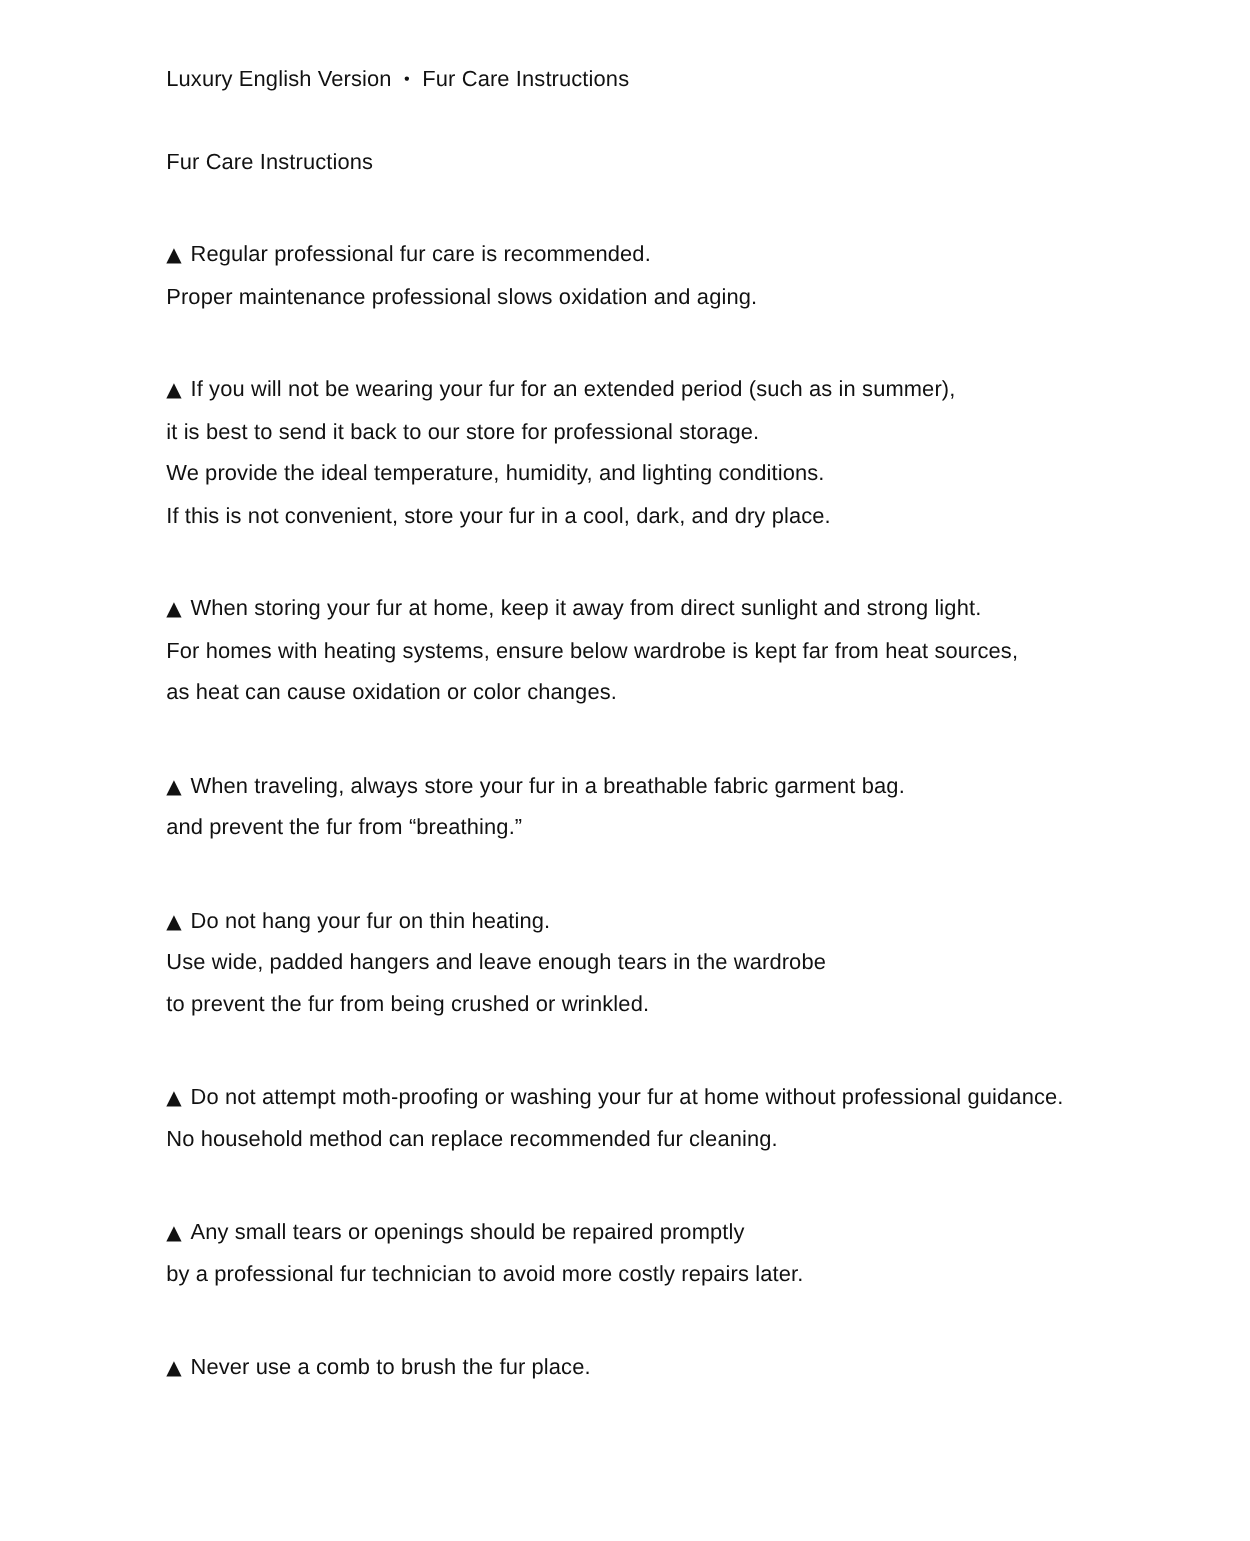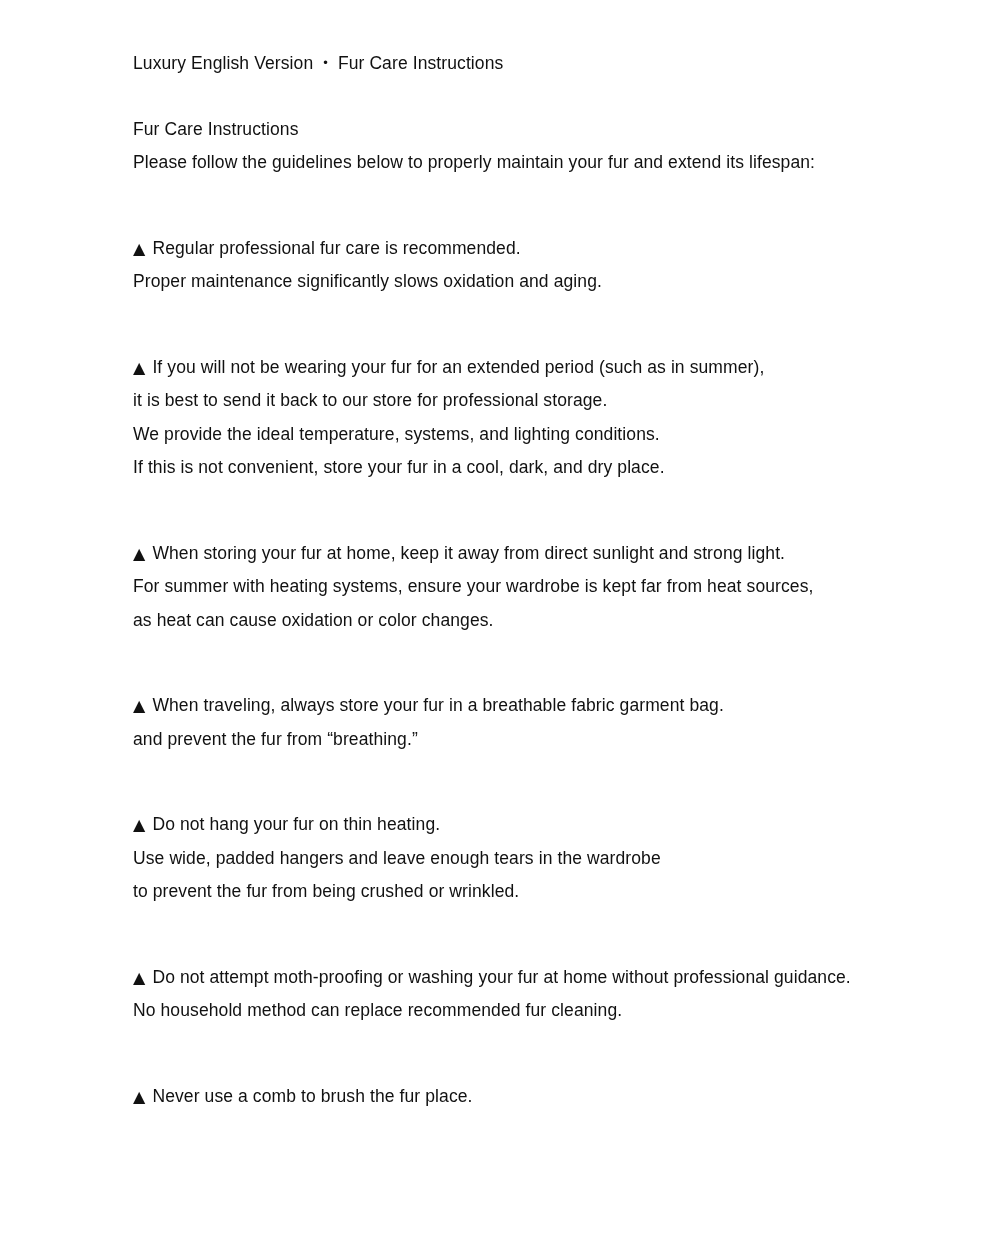--- a/index.html
+++ b/index.html
@@ -30,73 +30,76 @@
   .header-line .dot {
     display: inline-block;
     margin: 0 10px;
     font-size: 13px;
     vertical-align: 1.5px;
   }
   .intro {
     margin-top: 32.75px;
   }
   .section {
-    margin-top: 52px;
+    margin-top: 41px;
   }
   .marker {
     display: inline-block;
     margin-right: 7px;
     font-size: 16px;
     font-family: "DejaVu Sans", sans-serif;
   }
 </style>
 </head>
 <body>
 
 <div class="doc">
 
   <p class="header-line"><span>Luxury English Version</span><span class="dot">•</span><span>Fur Care Instructions</span></p>
 
   <div class="intro">
     <p>Fur Care Instructions</p>
-    <p>Please follow the guidelines below to properly maintain your fur and extend its lifespan:</p>
   </div>
 
   <div class="section">
     <p><span class="marker">▲</span><span>Regular professional fur care is recommended.</span></p>
-    <p>Proper maintenance significantly slows oxidation and aging.</p>
+    <p>Proper maintenance professional slows oxidation and aging.</p>
   </div>
 
   <div class="section">
     <p><span class="marker">▲</span><span>If you will not be wearing your fur for an extended period (such as in summer),</span></p>
     <p>it is best to send it back to our store for professional storage.</p>
-    <p>We provide the ideal temperature, systems, and lighting conditions.</p>
+    <p>We provide the ideal temperature, humidity, and lighting conditions.</p>
     <p>If this is not convenient, store your fur in a cool, dark, and dry place.</p>
   </div>
 
   <div class="section">
     <p><span class="marker">▲</span><span>When storing your fur at home, keep it away from direct sunlight and strong light.</span></p>
-    <p>For summer with heating systems, ensure your wardrobe is kept far from heat sources,</p>
+    <p>For homes with heating systems, ensure below wardrobe is kept far from heat sources,</p>
     <p>as heat can cause oxidation or color changes.</p>
   </div>
 
   <div class="section">
     <p><span class="marker">▲</span><span>When traveling, always store your fur in a breathable fabric garment bag.</span></p>
     <p>and prevent the fur from “breathing.”</p>
   </div>
 
   <div class="section">
     <p><span class="marker">▲</span><span>Do not hang your fur on thin heating.</span></p>
     <p>Use wide, padded hangers and leave enough tears in the wardrobe</p>
     <p>to prevent the fur from being crushed or wrinkled.</p>
   </div>
 
   <div class="section">
     <p><span class="marker">▲</span><span>Do not attempt moth-proofing or washing your fur at home without professional guidance.</span></p>
     <p>No household method can replace recommended fur cleaning.</p>
   </div>
 
+  <div class="section">
+    <p><span class="marker">▲</span><span>Any small tears or openings should be repaired promptly</span></p>
+    <p>by a professional fur technician to avoid more costly repairs later.</p>
+  </div>
 
   <div class="section">
     <p><span class="marker">▲</span><span>Never use a comb to brush the fur place.</span></p>
   </div>
 
 </div>
 
 </body></html>

